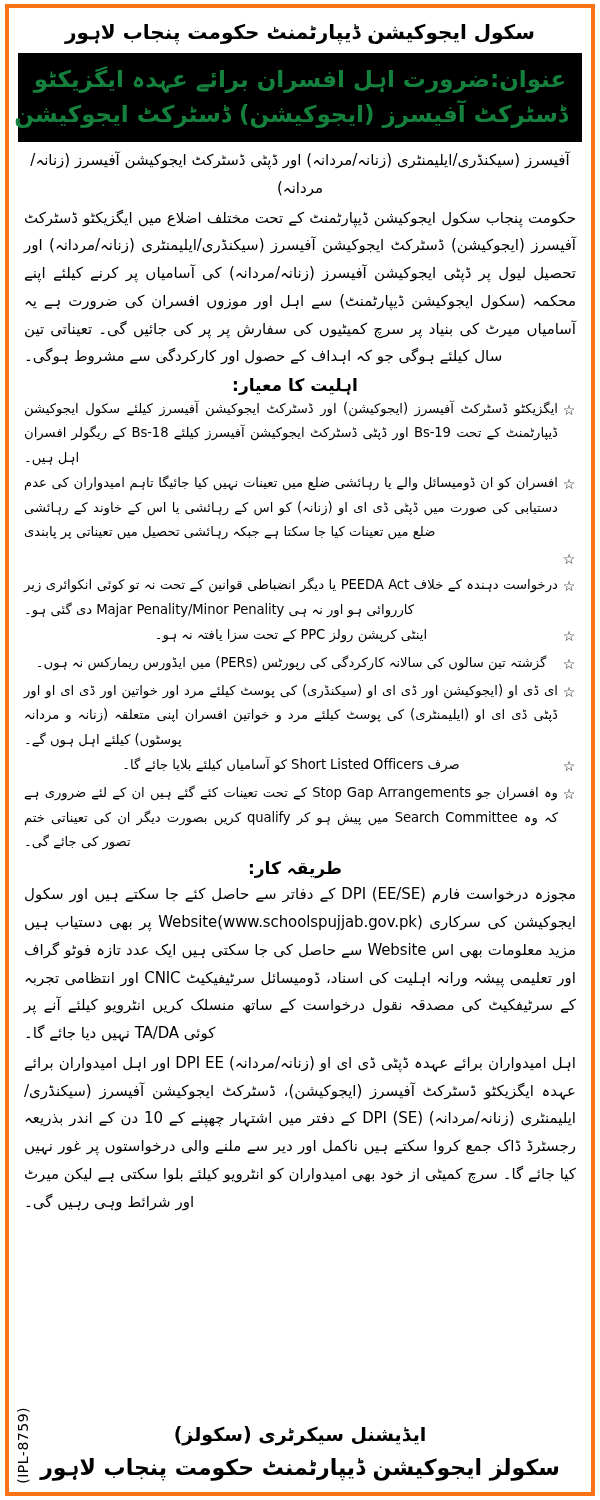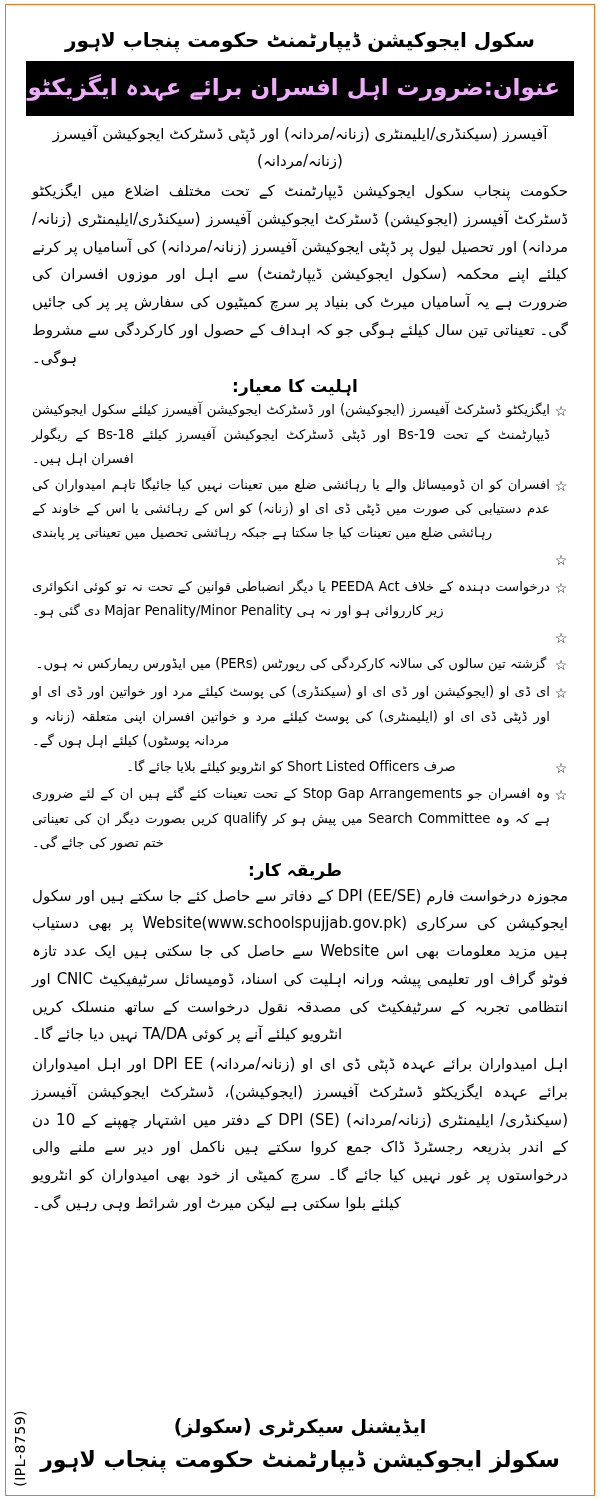--- a/index.html
+++ b/index.html
@@ -22,24 +22,24 @@
     box-sizing: border-box;
     width: 600px;
     height: 1500px;
     padding: 4px 5px 4px 5px;
     background: #ffffff;
   }
   .ad-frame {
     box-sizing: border-box;
     width: 100%;
     height: 100%;
-    border: 1px solid #f97316;
+    border: 4px solid #f97316;
     background: #fff;
     position: relative;
-    padding: 12px;
+    padding: 1px;
   }
   .ad-inner {
     box-sizing: border-box;
     width: 100%;
     height: 100%;
     padding: 4px 6px 0 6px;
     display: flex;
     flex-direction: column;
   }
 
@@ -50,21 +50,21 @@
     line-height: 1.45;
     font-weight: 700;
     letter-spacing: -0.2px;
     padding: 5px 4px 6px 4px;
     direction: rtl;
   }
 
   
   .title-band {
     background: #000000;
-    color: #f0abfc;
+    color: #15803d;
     margin: 0 2px 4px 2px;
     padding: 9px 14px 11px 14px;
     text-align: center;
     direction: rtl;
   }
   .title-band .tline {
     font-size: 23px;
     font-weight: 700;
     line-height: 1.5;
     letter-spacing: -0.2px;
@@ -176,20 +176,21 @@
 <body>
 
 <div class="ad-page">
   <div class="ad-frame">
     <div class="ad-inner">
 
       <div class="masthead">سکول ایجوکیشن ڈیپارٹمنٹ حکومت پنجاب لاہور</div>
 
       <div class="title-band">
         <div class="tline">عنوان:ضرورت اہل افسران برائے عہدہ ایگزیکٹو</div>
+        <div class="tline">ڈسٹرکٹ آفیسرز (ایجوکیشن) ڈسٹرکٹ ایجوکیشن</div>
       </div>
 
       <div class="para lead">آفیسرز (سیکنڈری/ایلیمنٹری (زنانہ/مردانہ) اور ڈپٹی ڈسٹرکٹ ایجوکیشن آفیسرز (زنانہ/مردانہ)</div>
 
       <div class="para flow">حکومت پنجاب سکول ایجوکیشن ڈیپارٹمنٹ کے تحت مختلف اضلاع میں ایگزیکٹو ڈسٹرکٹ آفیسرز (ایجوکیشن) ڈسٹرکٹ ایجوکیشن آفیسرز (سیکنڈری/ایلیمنٹری (زنانہ/مردانہ) اور تحصیل لیول پر ڈپٹی ایجوکیشن آفیسرز (زنانہ/مردانہ) کی آسامیاں پر کرنے کیلئے اپنے محکمہ (سکول ایجوکیشن ڈیپارٹمنٹ) سے اہل اور موزوں افسران کی ضرورت ہے یہ آسامیاں میرٹ کی بنیاد پر سرچ کمیٹیوں کی سفارش پر پر کی جائیں گی۔ تعیناتی تین سال کیلئے ہوگی جو کہ اہداف کے حصول اور کارکردگی سے مشروط ہوگی۔</div>
 
       <div class="section-head">اہلیت کا معیار:</div>
 
       <ul class="bullets">
         <li class="bullet-row">
@@ -202,32 +203,33 @@
         </li>
         <li class="bullet-row">
           <span class="bullet-star">☆</span>
         </li>
         <li class="bullet-row">
           <span class="bullet-star">☆</span>
           <span class="bullet-text">درخواست دہندہ کے خلاف PEEDA Act یا دیگر انضباطی قوانین کے تحت نہ تو کوئی انکوائری زیر کارروائی ہو اور نہ ہی Majar Penality/Minor Penality دی گئی ہو۔</span>
         </li>
         <li class="bullet-row">
           <span class="bullet-star">☆</span>
+          <span class="bullet-text short">اینٹی کرپشن رولز PPC کے تحت سزا یافتہ نہ ہو۔</span>
         </li>
         <li class="bullet-row">
           <span class="bullet-star">☆</span>
           <span class="bullet-text short">گزشتہ تین سالوں کی سالانہ کارکردگی کی رپورٹس (PERs) میں ایڈورس ریمارکس نہ ہوں۔</span>
         </li>
         <li class="bullet-row">
           <span class="bullet-star">☆</span>
           <span class="bullet-text">ای ڈی او (ایجوکیشن اور ڈی ای او (سیکنڈری) کی پوسٹ کیلئے مرد اور خواتین اور ڈی ای او اور ڈپٹی ڈی ای او (ایلیمنٹری) کی پوسٹ کیلئے مرد و خواتین افسران اپنی متعلقہ (زنانہ و مردانہ پوسٹوں) کیلئے اہل ہوں گے۔</span>
         </li>
         <li class="bullet-row">
           <span class="bullet-star">☆</span>
-          <span class="bullet-text short">صرف Short Listed Officers کو انٹرویو کیلئے بلایا جائے گا۔</span>
+          <span class="bullet-text short">صرف Short Listed Officers کو آسامیاں کیلئے بلایا جائے گا۔</span>
         </li>
         <li class="bullet-row">
           <span class="bullet-star">☆</span>
           <span class="bullet-text">وہ افسران جو Stop Gap Arrangements کے تحت تعینات کئے گئے ہیں ان کے لئے ضروری ہے کہ وہ Search Committee میں پیش ہو کر qualify کریں بصورت دیگر ان کی تعیناتی ختم تصور کی جائے گی۔</span>
         </li>
       </ul>
 
       <div class="section-head">طریقہ کار:</div>
       <div class="para flow">مجوزہ درخواست فارم DPI (EE/SE) کے دفاتر سے حاصل کئے جا سکتے ہیں اور سکول ایجوکیشن کی سرکاری Website(www.schoolspujjab.gov.pk) پر بھی دستیاب ہیں مزید معلومات بھی اس Website سے حاصل کی جا سکتی ہیں ایک عدد تازہ فوٹو گراف اور تعلیمی پیشہ ورانہ اہلیت کی اسناد، ڈومیسائل سرٹیفیکیٹ CNIC اور انتظامی تجربہ کے سرٹیفکیٹ کی مصدقہ نقول درخواست کے ساتھ منسلک کریں انٹرویو کیلئے آنے پر کوئی TA/DA نہیں دیا جائے گا۔</div>
 

